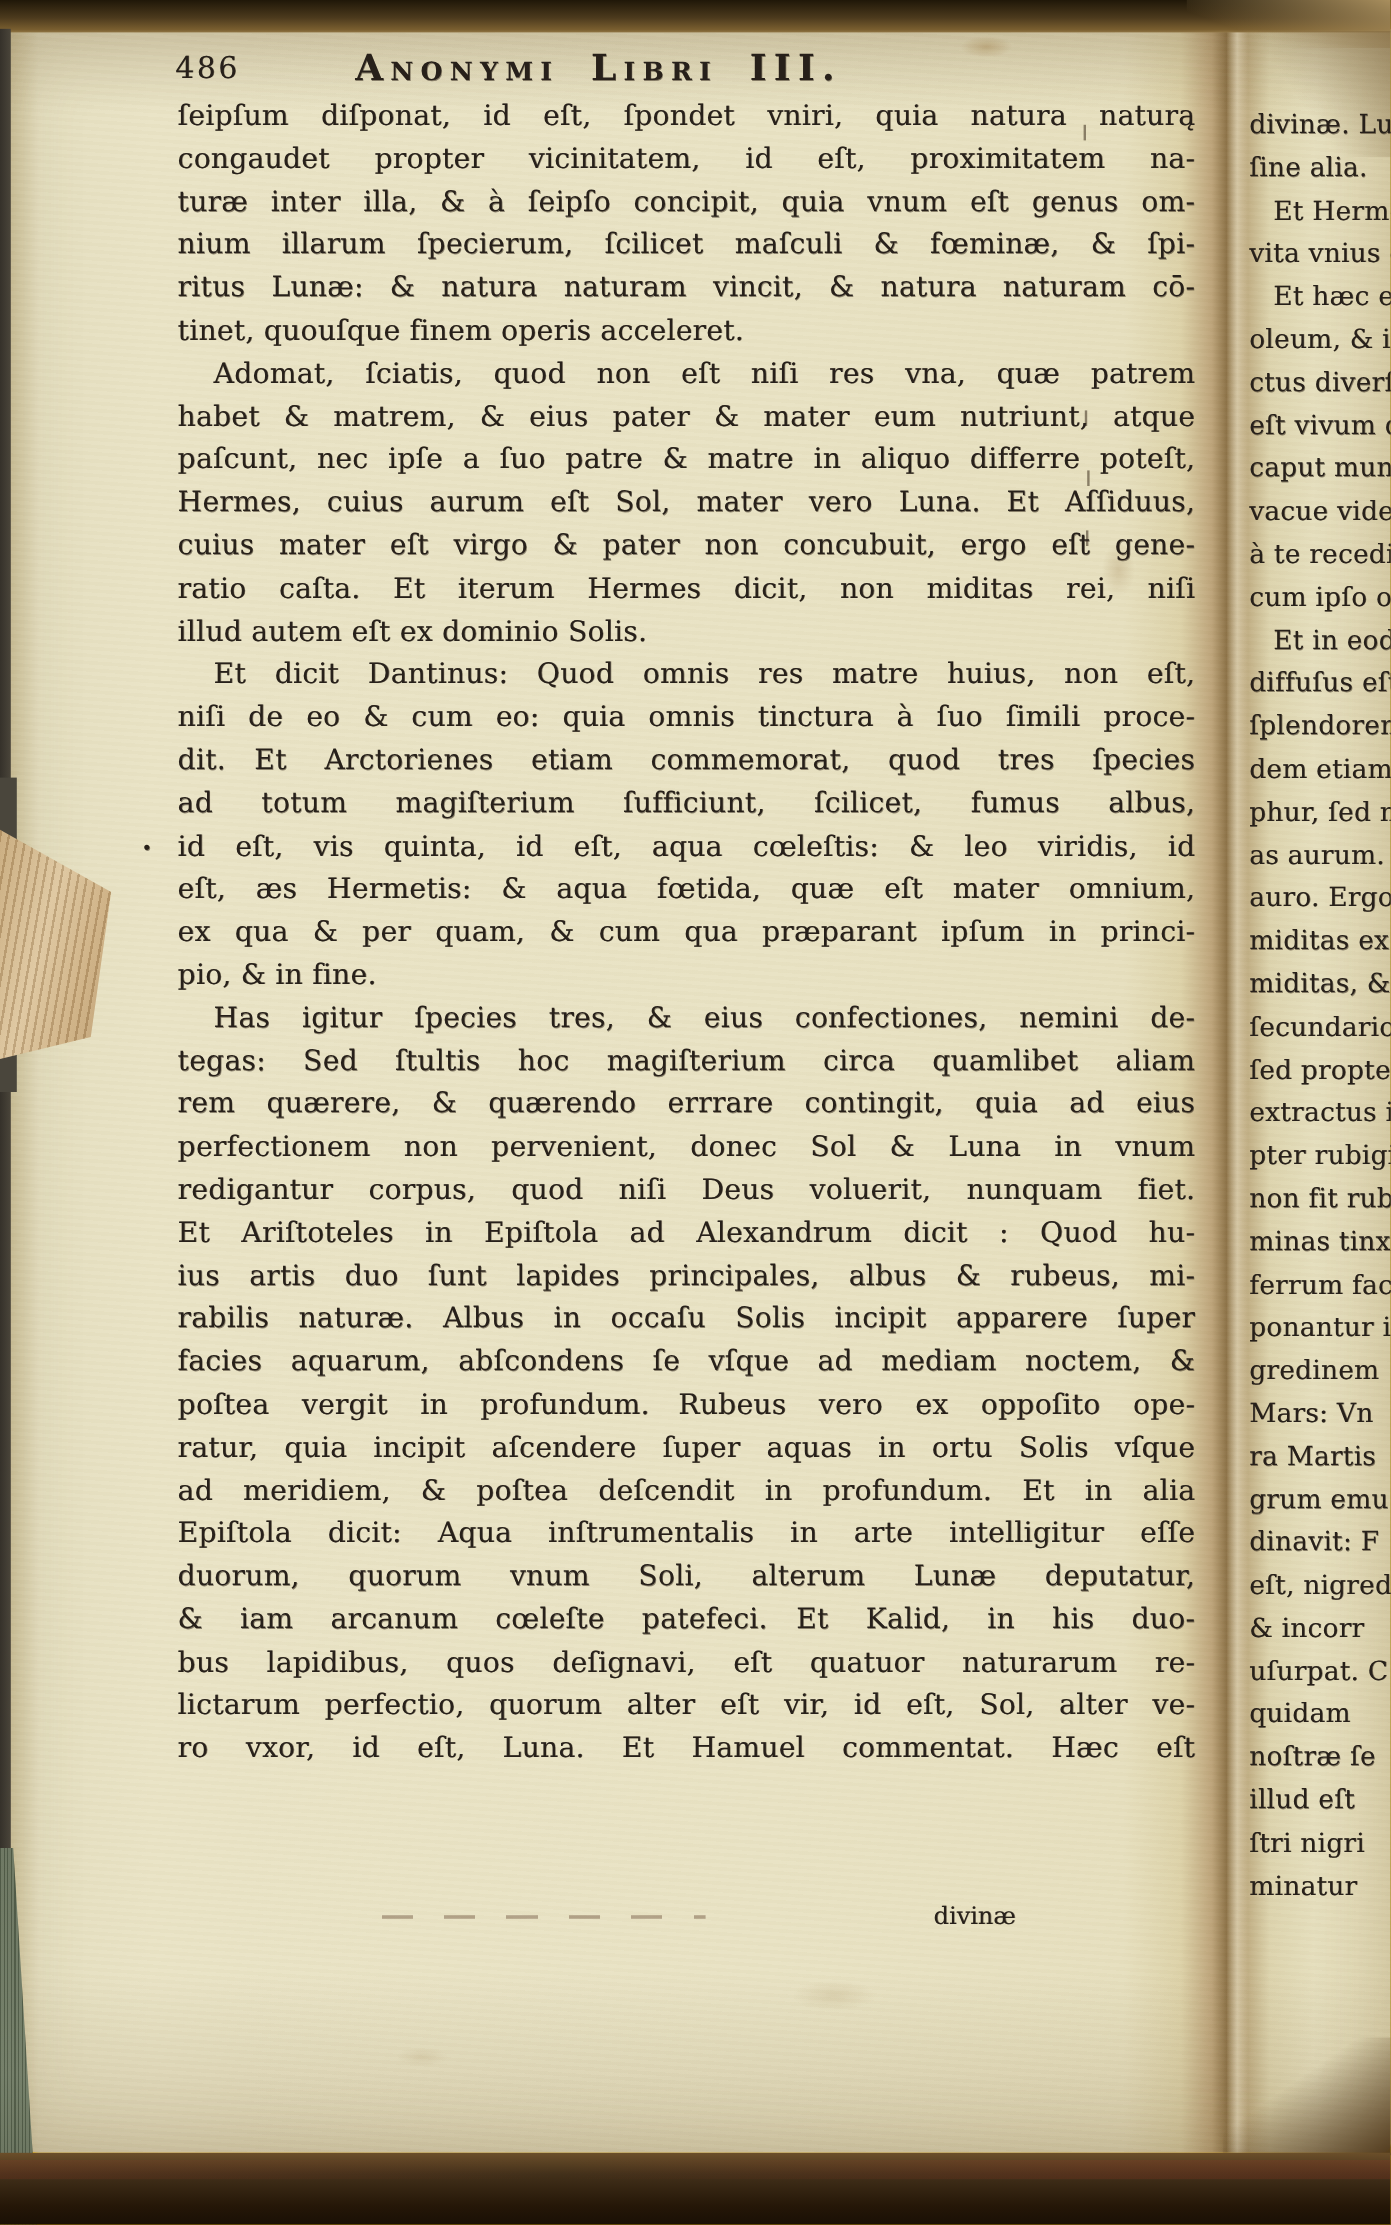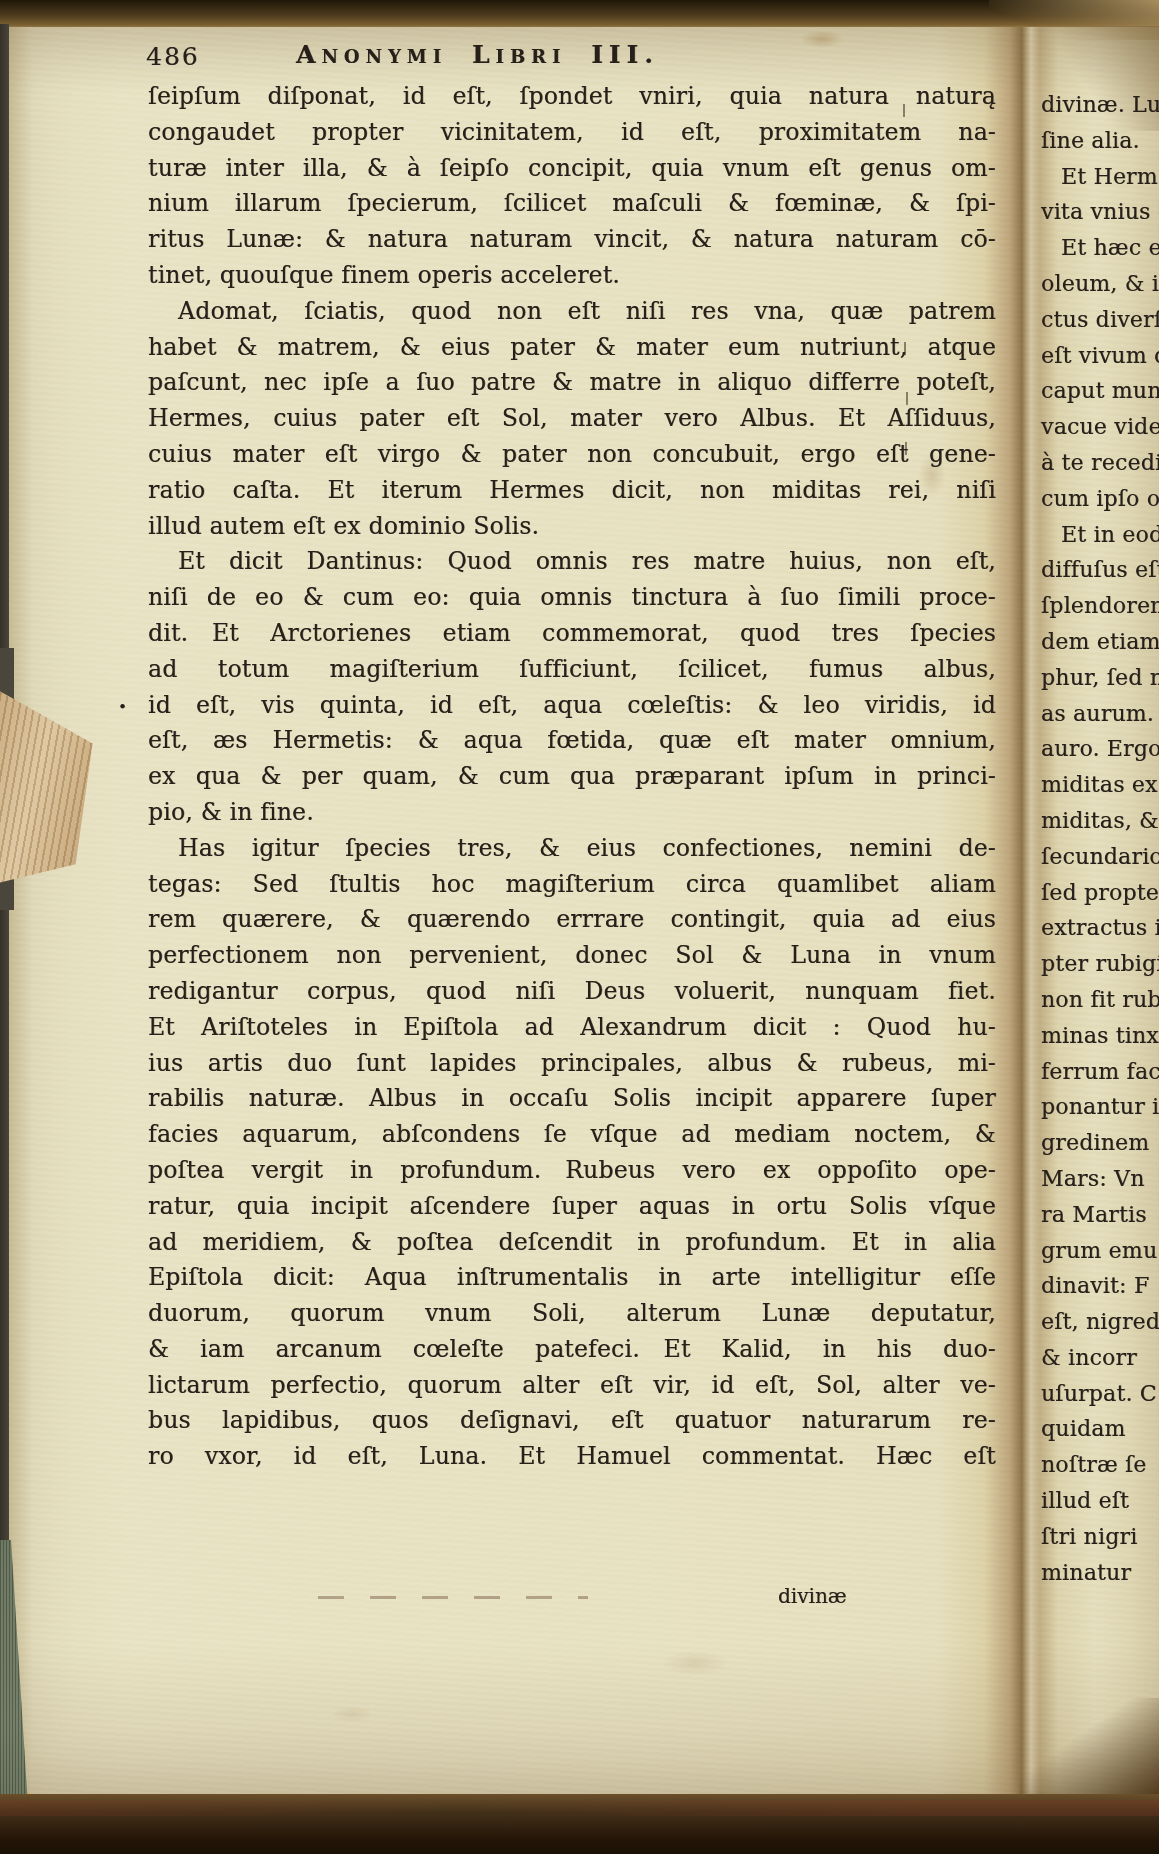--- a/index.html
+++ b/index.html
@@ -51,21 +51,21 @@
     background:
       repeating-linear-gradient(100deg,rgba(122,88,48,.28) 0 2px,rgba(255,245,225,.10) 2px 7px),
       linear-gradient(105deg,#c2a272,#dcc49c 42%,#cbac7e 70%,#b4966a);
     clip-path:polygon(0 1%,93% 29%,77% 90%,0 100%);
     box-shadow:2px 3px 6px rgba(60,45,25,.45);}
 
   
   .ink{color:#27201a;text-shadow:.5px .3px 0 rgba(45,33,22,.5);}
   .pagenum{position:absolute;left:146px;top:42px;font-size:25px;letter-spacing:2px;}
   .header-title{position:absolute;left:296px;top:40px;width:320px;text-align:center;
-    font-variant:small-caps;font-weight:bold;font-size:25px;letter-spacing:6px;word-spacing:10px;white-space:nowrap;}
+    font-variant:small-caps;font-weight:bold;font-size:30px;letter-spacing:6px;word-spacing:10px;white-space:nowrap;}
   .main-block{position:absolute;left:148px;top:79px;width:848px;}
   .tline{position:relative;height:35.8px;line-height:35.8px;font-size:23.5px;letter-spacing:.2px;
     text-align:justify;text-align-last:justify;white-space:nowrap;}
   .tline.indent{text-indent:30px;}
   .tline.para-end{text-align-last:left;}
   .bullet{position:absolute;left:-30px;top:2px;font-size:15px;}
   .catchword{position:absolute;left:778px;top:1584px;font-size:20px;}
   .showthrough-dashes{position:absolute;left:318px;top:1596px;width:270px;height:3px;
     background:repeating-linear-gradient(90deg,rgba(95,65,45,.4) 0 26px,rgba(95,65,45,0) 26px 52px);}
 
@@ -120,21 +120,21 @@
   <div class="main-block ink">
       <div class="tline">ſeipſum diſponat, id eſt, ſpondet vniri, quia natura naturą</div>
       <div class="tline">congaudet propter vicinitatem, id eſt, proximitatem na-</div>
       <div class="tline">turæ inter illa, &amp; à ſeipſo concipit, quia vnum eſt genus om-</div>
       <div class="tline">nium illarum ſpecierum, ſcilicet maſculi &amp; fœminæ, &amp; ſpi-</div>
       <div class="tline">ritus Lunæ: &amp; natura naturam vincit, &amp; natura naturam cō-</div>
       <div class="tline para-end">tinet, quouſque finem operis acceleret.</div>
       <div class="tline indent">Adomat, ſciatis, quod non eſt niſi res vna, quæ patrem</div>
       <div class="tline">habet &amp; matrem, &amp; eius pater &amp; mater eum nutriunt, atque</div>
       <div class="tline">paſcunt, nec ipſe a ſuo patre &amp; matre in aliquo differre poteſt,</div>
-      <div class="tline">Hermes, cuius pater eſt Sol, mater vero Albus. Et Aſſiduus,</div>
+      <div class="tline">Hermes, cuius aurum eſt Sol, mater vero Luna. Et Aſſiduus,</div>
       <div class="tline">cuius mater eſt virgo &amp; pater non concubuit, ergo eſt gene-</div>
       <div class="tline">ratio caſta. Et iterum Hermes dicit, non miditas rei, niſi</div>
       <div class="tline para-end">illud autem eſt ex dominio Solis.</div>
       <div class="tline indent">Et dicit Dantinus: Quod omnis res matre huius, non eſt,</div>
       <div class="tline">niſi de eo &amp; cum eo: quia omnis tinctura à ſuo ſimili proce-</div>
       <div class="tline">dit. Et Arctorienes etiam commemorat, quod tres ſpecies</div>
       <div class="tline">ad totum magiſterium ſufficiunt, ſcilicet, fumus albus,</div>
       <div class="tline">id eſt, vis quinta, id eſt, aqua cœleſtis: &amp; leo viridis, id<span class="bullet">•</span></div>
       <div class="tline">eſt, æs Hermetis: &amp; aqua fœtida, quæ eſt mater omnium,</div>
       <div class="tline">ex qua &amp; per quam, &amp; cum qua præparant ipſum in princi-</div>
@@ -147,22 +147,22 @@
       <div class="tline">Et Ariſtoteles in Epiſtola ad Alexandrum dicit : Quod hu-</div>
       <div class="tline">ius artis duo ſunt lapides principales, albus &amp; rubeus, mi-</div>
       <div class="tline">rabilis naturæ. Albus in occaſu Solis incipit apparere ſuper</div>
       <div class="tline">facies aquarum, abſcondens ſe vſque ad mediam noctem, &amp;</div>
       <div class="tline">poſtea vergit in profundum. Rubeus vero ex oppoſito ope-</div>
       <div class="tline">ratur, quia incipit aſcendere ſuper aquas in ortu Solis vſque</div>
       <div class="tline">ad meridiem, &amp; poſtea deſcendit in profundum. Et in alia</div>
       <div class="tline">Epiſtola dicit: Aqua inſtrumentalis in arte intelligitur eſſe</div>
       <div class="tline">duorum, quorum vnum Soli, alterum Lunæ deputatur,</div>
       <div class="tline">&amp; iam arcanum cœleſte patefeci. Et Kalid, in his duo-</div>
+      <div class="tline">bus lapidibus, quos deſignavi, eſt quatuor naturarum re-</div>
       <div class="tline">lictarum perfectio, quorum alter eſt vir, id eſt, Sol, alter ve-</div>
-      <div class="tline">bus lapidibus, quos deſignavi, eſt quatuor naturarum re-</div>
       <div class="tline">ro vxor, id eſt, Luna. Et Hamuel commentat. Hæc eſt</div>
     </div>
 
   <div class="catchword ink">divinæ</div>
   <div class="showthrough-dashes"></div>
 
   <div class="next-block ink">
       <div class="rline">divinæ. Lun</div>
       <div class="rline">ſine alia.</div>
       <div class="rline indent">Et Herme</div>

